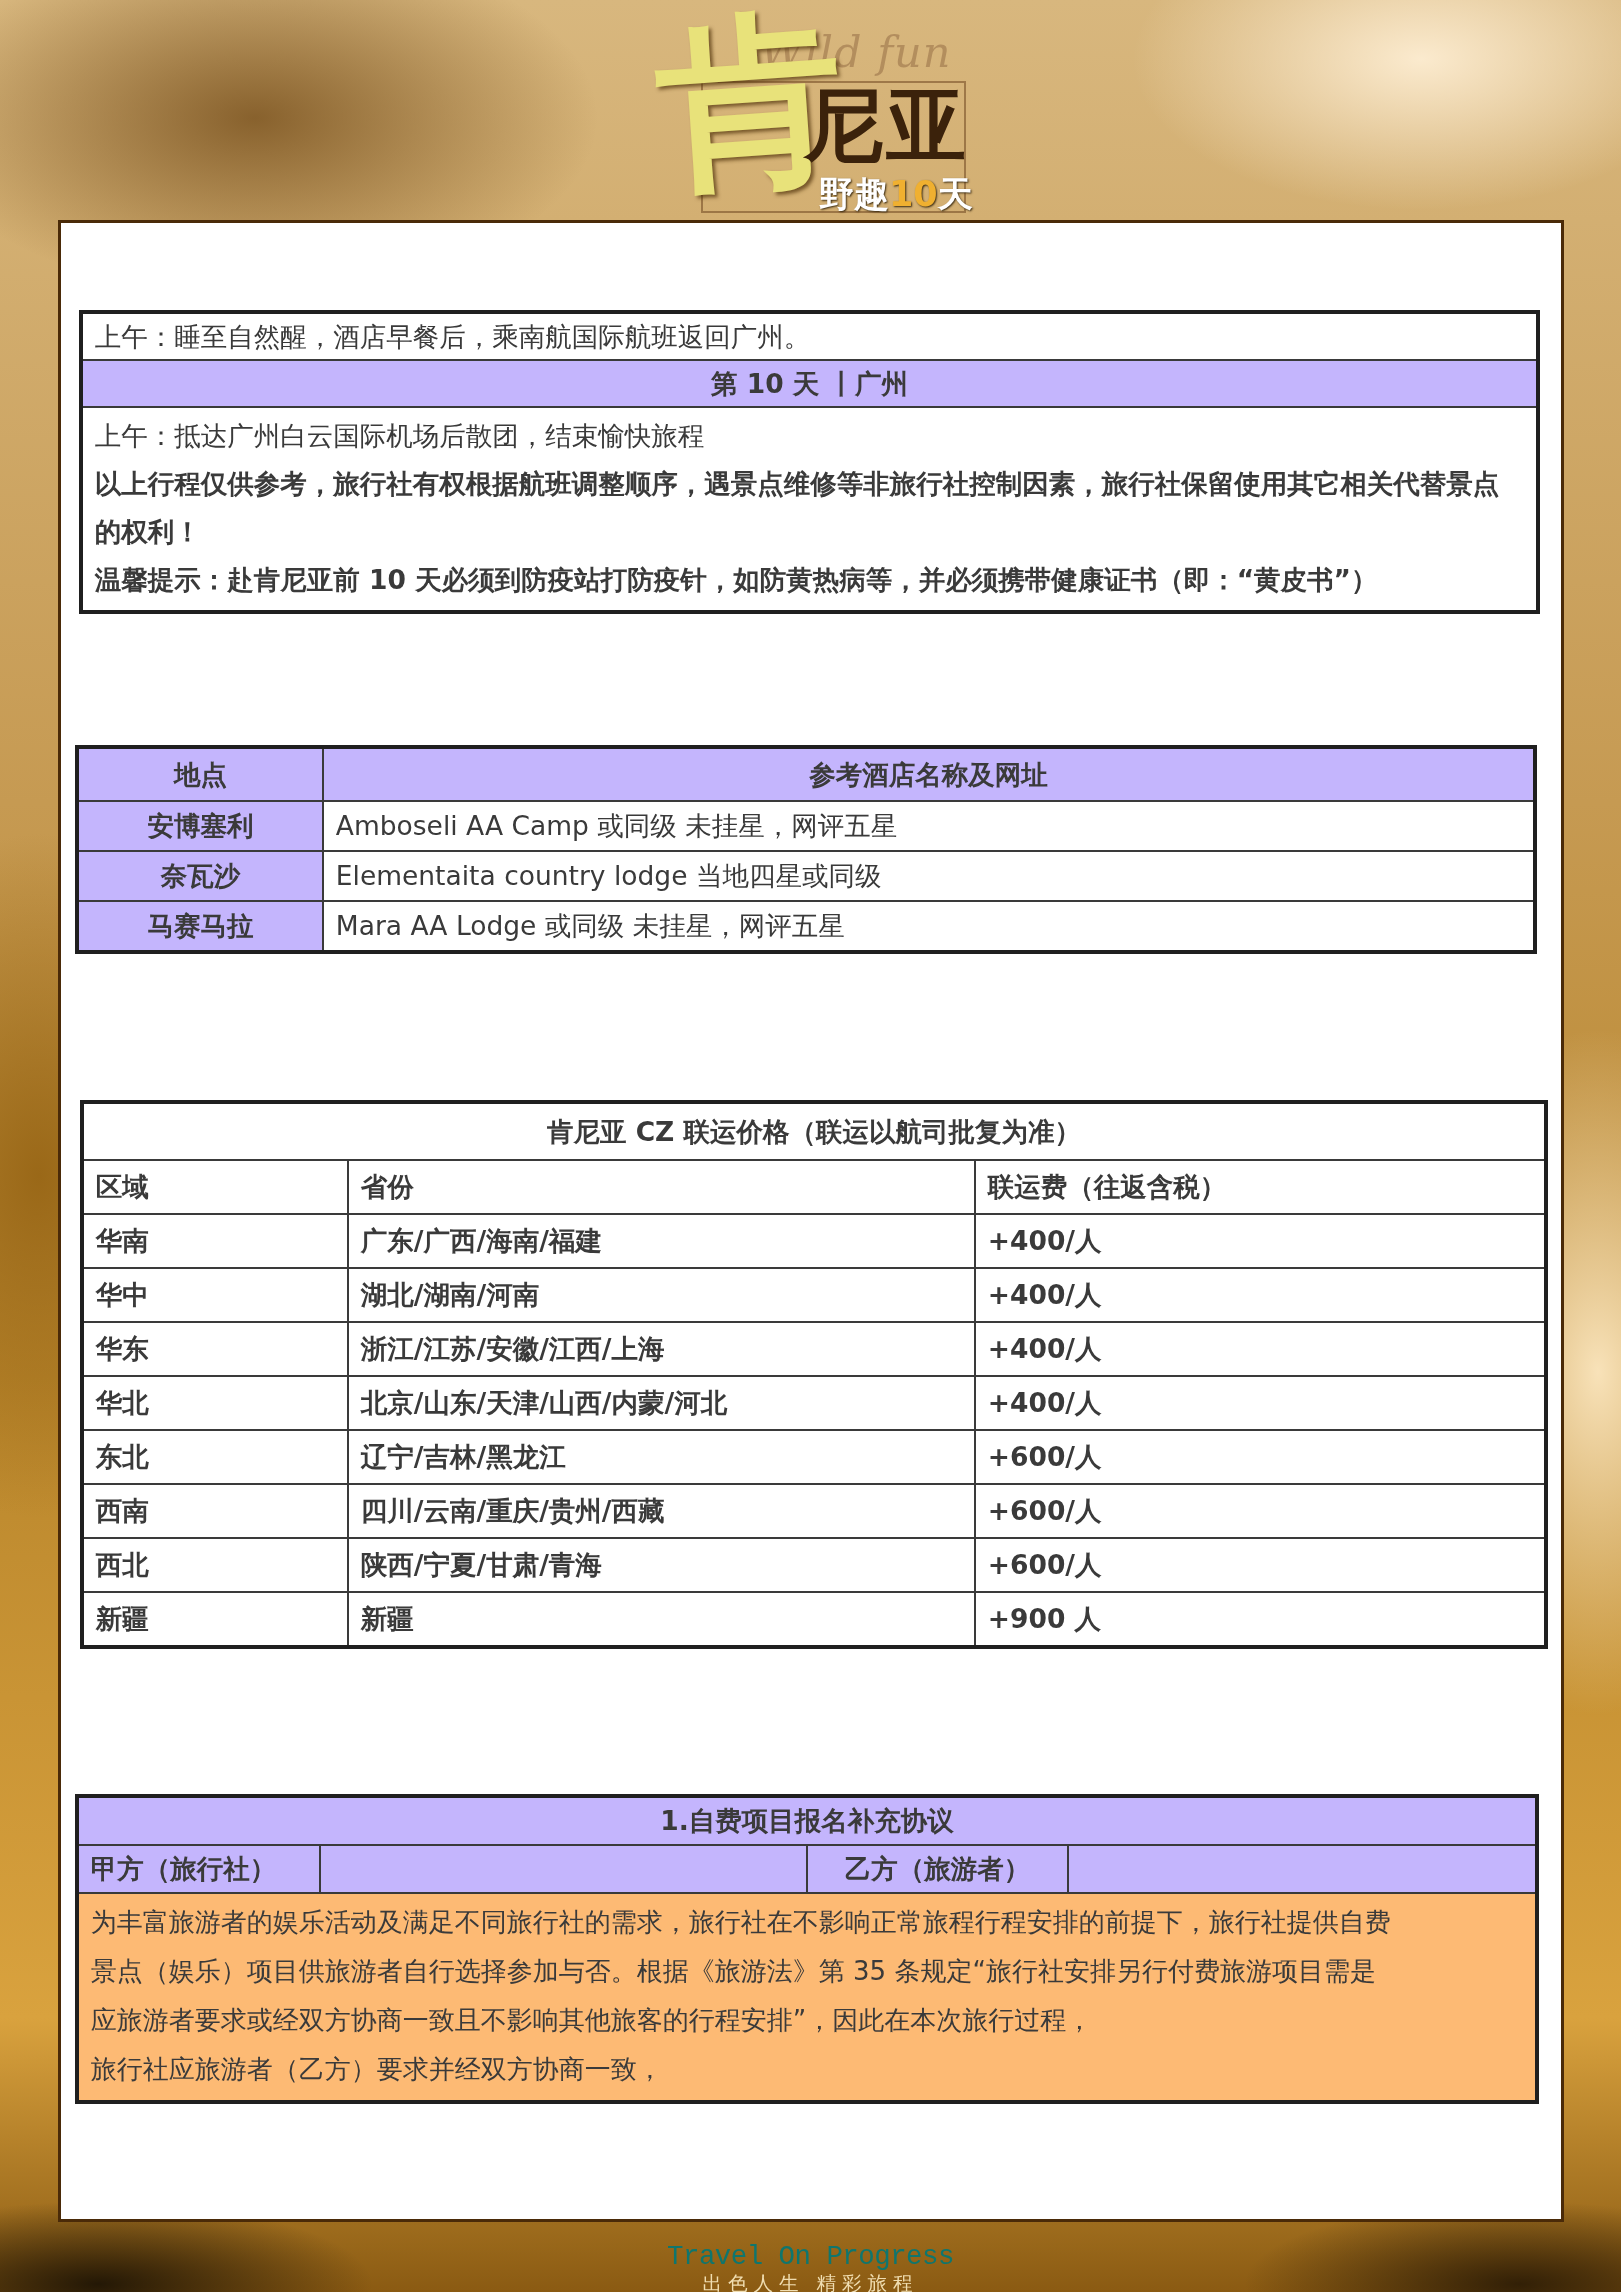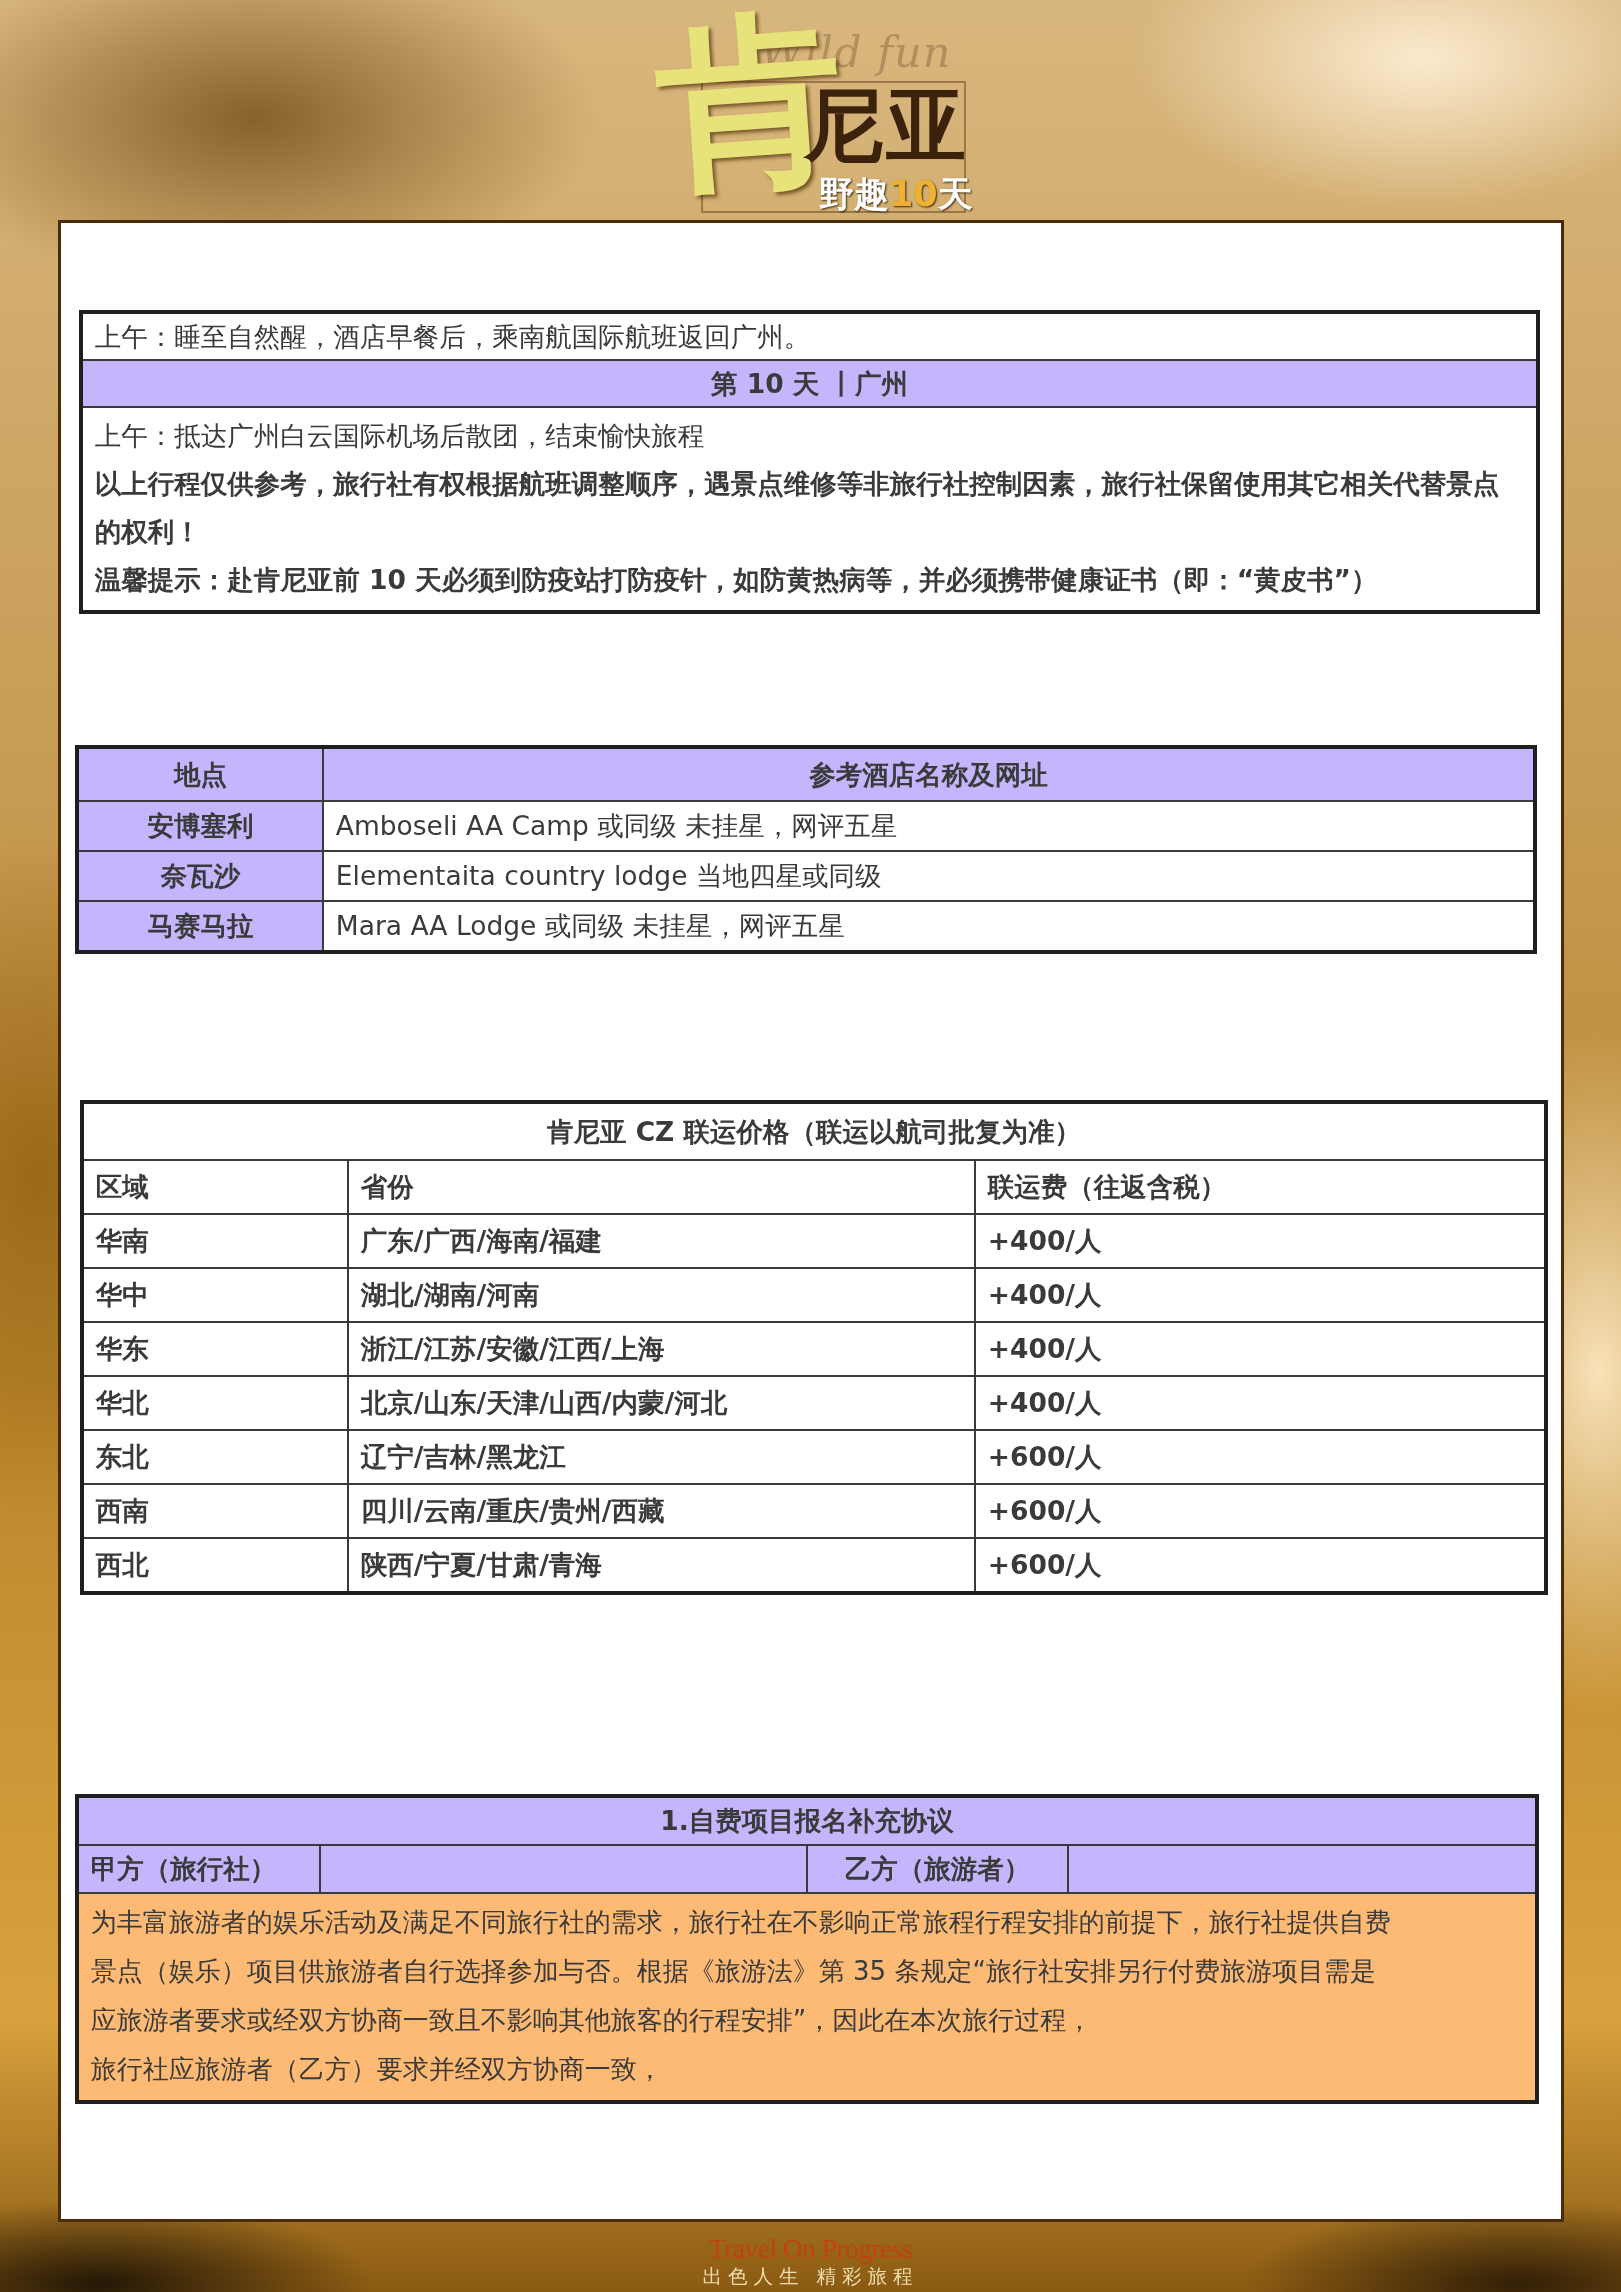--- a/index.html
+++ b/index.html
@@ -27,21 +27,21 @@
   .logo .frame { position: absolute; left: 54px; top: 71px; width: 265px; height: 132px; border: 2.9px solid rgba(120,80,40,0.6); box-sizing: border-box; }
   .logo .big { position: absolute; left: 9.8px; top: 0px; font-size: 186px; font-weight: bold; color: #e8e27a;
     text-shadow: 2.9px 2.9px 3.9px rgba(80,50,10,0.7); line-height: 1; font-family: "DejaVu Sans", sans-serif; transform: rotate(-4deg); }
   .logo .name { position: absolute; left: 157px; top: 76px; font-size: 80px; font-weight: bold; color: #3b220b; letter-spacing: 2px; line-height: 1; }
   .logo .sub { position: absolute; left: 172px; top: 167px; font-size: 35px; font-weight: bold; color: #fff;
     text-shadow: 1px 1px 2px #3a2a10; line-height: 1; }
   .logo .sub .ten { color: #f0b030; }
 
   
   .footer { position: absolute; left: 0; top: 2222px; width: 1621px; height: 71px; text-align: center; }
-  .footer .en { font-family: Liberation Serif, serif; font-size: 27.4px; color: #c2410c; margin-top: 12px; letter-spacing: -0.5px; }
+  .footer .en { font-family: Liberation Mono, monospace; font-size: 27.4px; color: #0f766e; margin-top: 19px; letter-spacing: -0.5px; }
   .footer .cn { font-family: "DejaVu Serif", serif; font-size: 19.6px; color: #f0ddb0; letter-spacing: 5.9px; margin-top: -2px; }
 
   table { border-collapse: collapse; position: absolute; table-layout: fixed; }
   td { border: 2px solid #3a3a3a; padding: 0 11.8px; font-size: 26.5px; color: #3a3a3a; }
   .outer { outline: 4.9px solid #1f1f1f; outline-offset: -2.9px; }
   .bold { font-weight: bold; }
   .gray { background: #c4b5fd; }
   .center { text-align: center; }
 
   
@@ -163,20 +163,25 @@
   <tr>
     <td>西南</td>
     <td>四川/云南/重庆/贵州/西藏</td>
     <td>+600/人</td>
   </tr>
   <tr>
     <td>西北</td>
     <td>陕西/宁夏/甘肃/青海</td>
     <td>+600/人</td>
   </tr>
+  <tr>
+    <td>新疆</td>
+    <td>新疆</td>
+    <td>+900 人</td>
+  </tr>
 </tbody>
   </table>
 
 <table id="t4" class="outer">
   <colgroup>
       <col style="width:242px">
       <col style="width:487px">
       <col style="width:261px">
       <col>
     </colgroup>

